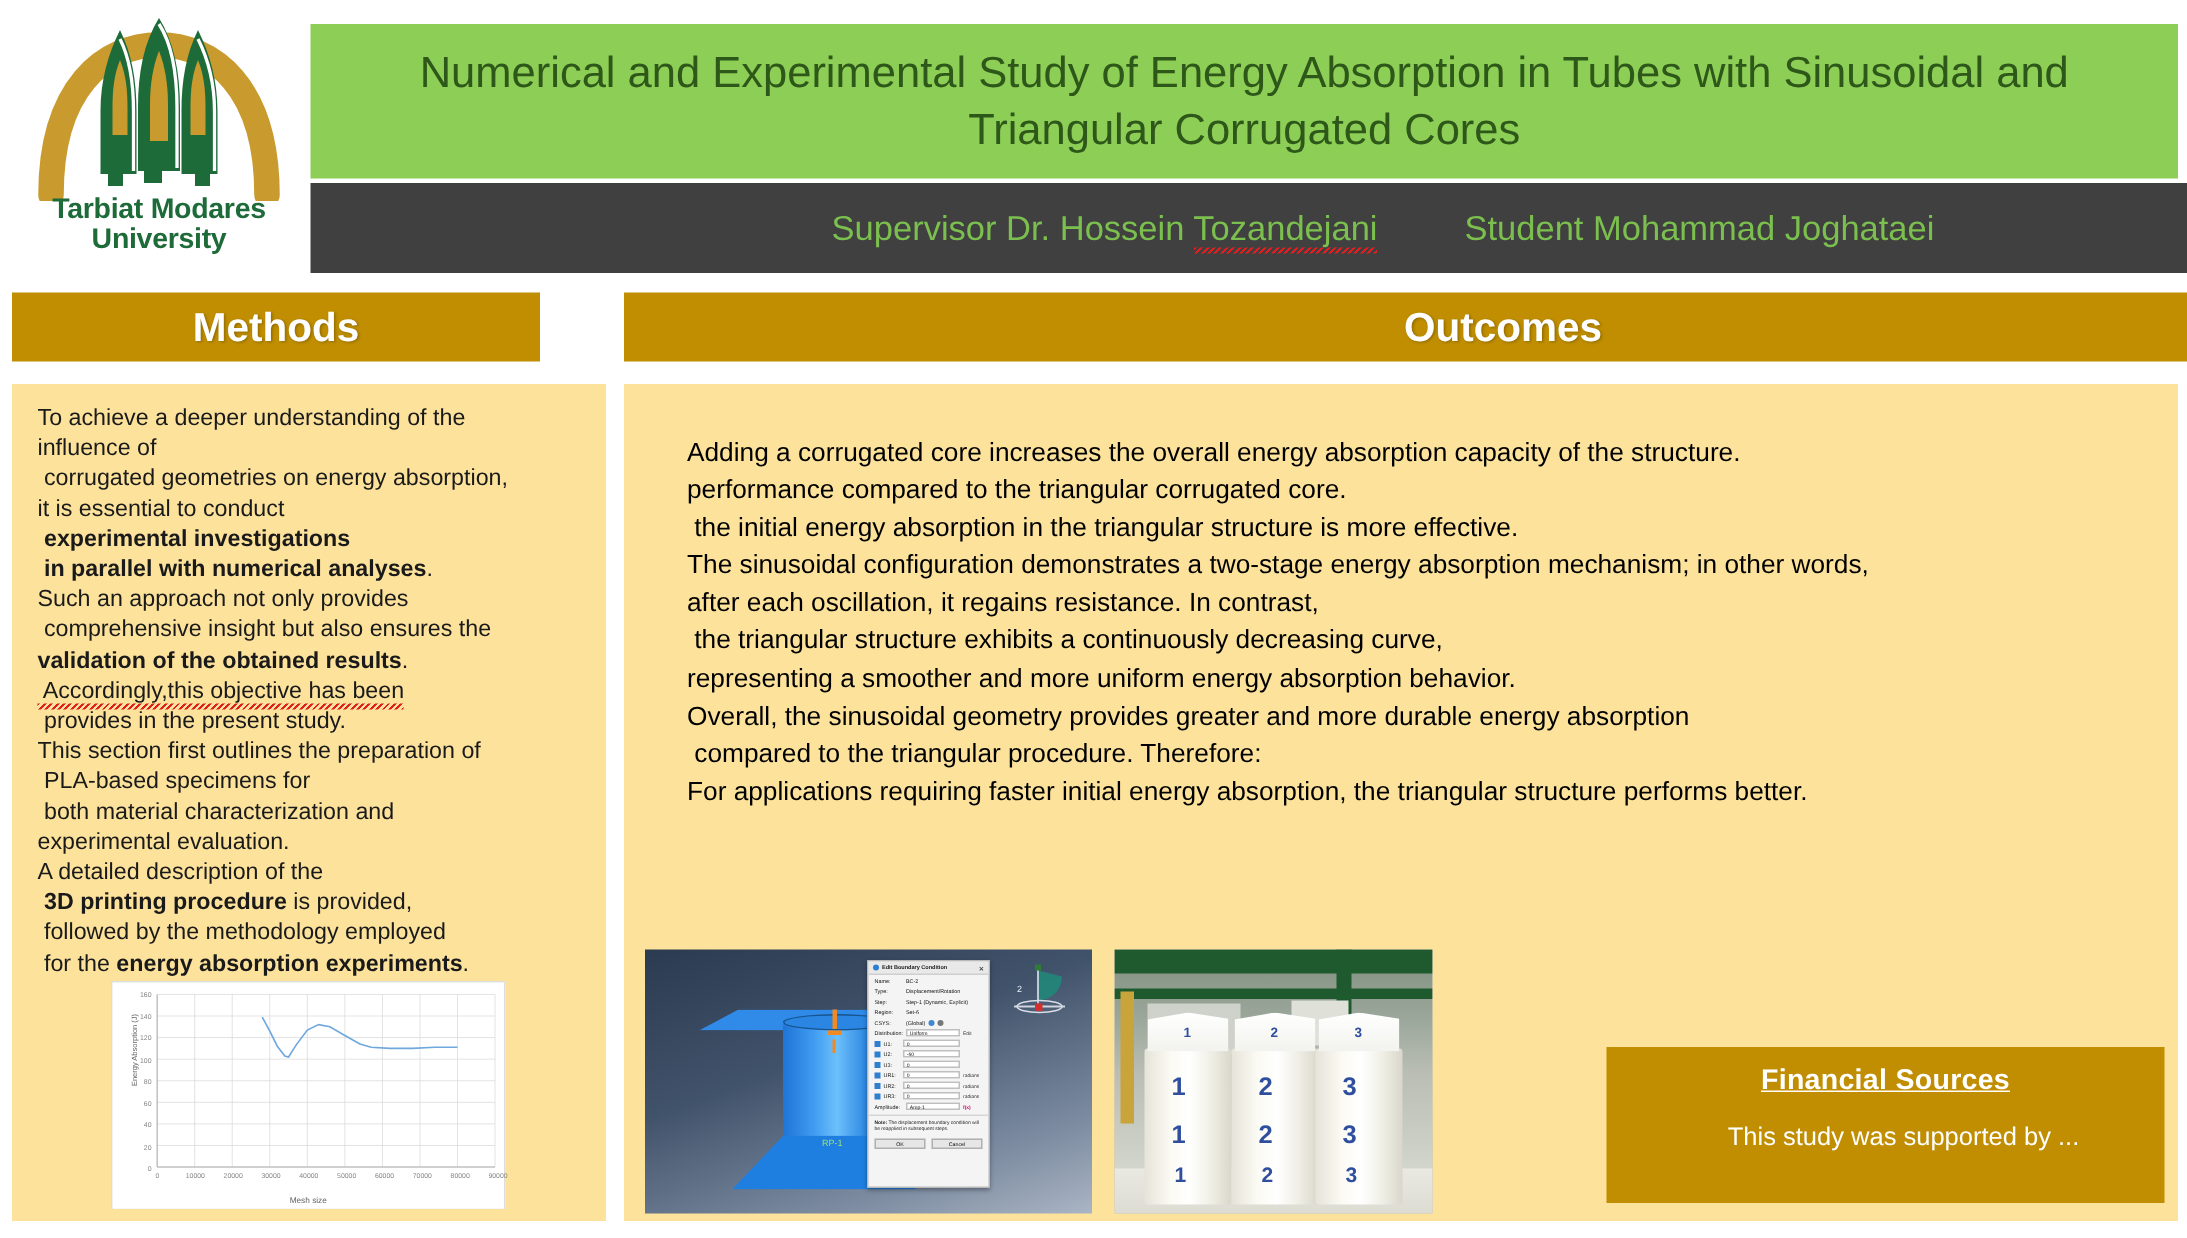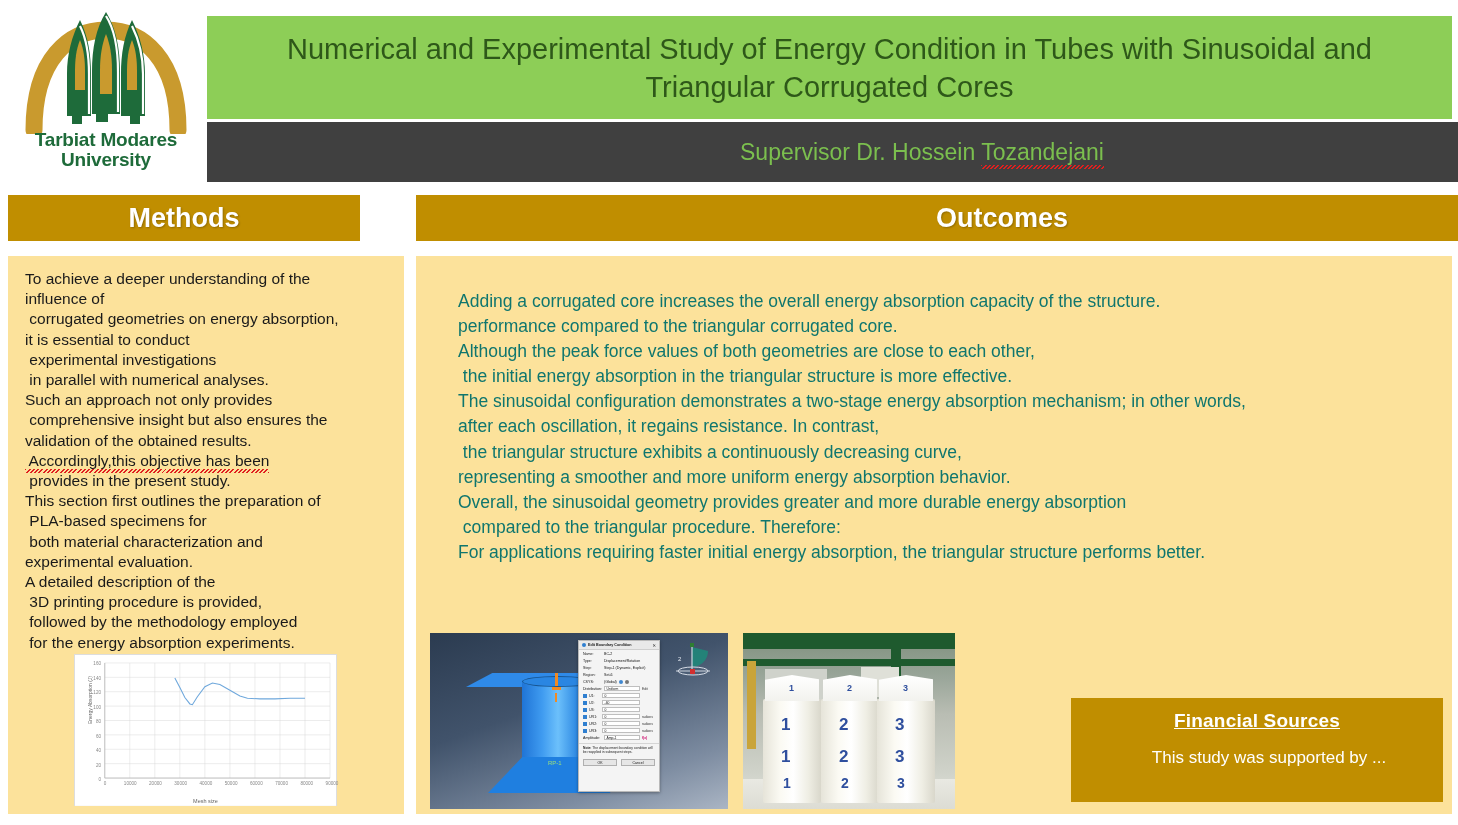--- a/index.html
+++ b/index.html
@@ -70,21 +70,21 @@
   .panel { position: absolute; background: #FCE29B; }
   #methods-panel { left: 8px; top: 256px; width: 396px; height: 558px; }
   #outcomes-panel { left: 416px; top: 256px; width: 1036px; height: 558px; }
 
   
   #methods-text {
     position: absolute; left: 17px; top: 13px; width: 365px;
     font-size: 15.5px; line-height: 20.2px; color: #1a1a1a;
   }
   #methods-text .ln { white-space: pre; }
-  #methods-text b { font-weight: normal; }
+  #methods-text b { font-weight: bold; }
 
   
   #chart-box {
     position: absolute; left: 66px; top: 398px; width: 263px; height: 152px;
     background: #ffffff; border: 1px solid #dddddd;
   }
   #chart-inner { position: absolute; inset: 0; }
   .axis-title-y {
     position: absolute; left: -30px; top: 42px; width: 90px;
     transform: rotate(-90deg); transform-origin: center center;
@@ -95,21 +95,21 @@
     text-align: center; font-size: 5.5px; color: #666;
   }
   .ytick { position: absolute; right: 0; transform: translateY(-50%);
            font-size: 4.6px; color: #888; text-align: right; }
   .xtick { position: absolute; top: 2px; transform: translateX(-50%);
            font-size: 4.6px; color: #888; }
 
   
   #outcomes-text {
     position: absolute; left: 42px; top: 33px; width: 980px;
-    font-size: 17.5px; line-height: 25.1px; color: #0f766e;
+    font-size: 17.5px; line-height: 25.1px; color: #000000;
   }
   #outcomes-text .ln { white-space: pre; }
 
   
   #cad-figure {
     position: absolute; left: 14px; top: 377px; width: 298px; height: 176px;
     overflow: hidden;
     background: linear-gradient(160deg,#2b3b50 0%, #41536b 40%, #7d8ca1 78%, #aab5c4 100%);
   }
   #cad-cyl {
@@ -236,26 +236,27 @@
           <path d="M110 16 C117 30 121 46 121 64 L121 104"></path>
         </g>
       </svg>
       <div id="logo-text">
         <div>Tarbiat Modares</div>
         <div>University</div>
       </div>
     </div>
 
     <div id="title-banner">
-      <div class="title-text">Numerical and Experimental Study of Energy Condition in Tubes with Sinusoidal and Triangular Corrugated Cores</div>
+      <div class="title-text">Numerical and Experimental Study of Energy Absorption in Tubes with Sinusoidal and Triangular Corrugated Cores</div>
     </div>
 
     <div id="authors-banner">
       <div class="author-line">
         <div class="author-item"><span>Supervisor Dr. Hossein </span><span class="spell-underline">Tozandejani</span></div>
+        <div class="author-item">Student Mohammad Joghataei</div>
       </div>
     </div>
   </div>
 
   <div class="section-header" id="methods-header">Methods</div>
   <div class="section-header" id="outcomes-header">Outcomes</div>
 
   <div class="panel" id="methods-panel">
 
     <div id="methods-text">
@@ -336,21 +337,20 @@
       <div class="axis-title-y">Energy Absorption (J)</div>
       <div class="axis-title-x">Mesh size</div>
     </div>
   </div>
 
   <div class="panel" id="outcomes-panel">
 
     <div id="outcomes-text">
         <div class="ln">Adding a corrugated core increases the overall energy absorption capacity of the structure.</div>
         <div class="ln">performance compared to the triangular corrugated core.</div>
-        <div class="ln">Although the peak force values of both geometries are close to each other,</div>
         <div class="ln"> the initial energy absorption in the triangular structure is more effective.</div>
         <div class="ln">The sinusoidal configuration demonstrates a two-stage energy absorption mechanism; in other words,</div>
         <div class="ln">after each oscillation, it regains resistance. In contrast,</div>
         <div class="ln"> the triangular structure exhibits a continuously decreasing curve,</div>
         <div class="ln">representing a smoother and more uniform energy absorption behavior.</div>
         <div class="ln">Overall, the sinusoidal geometry provides greater and more durable energy absorption</div>
         <div class="ln"> compared to the triangular procedure. Therefore:</div>
         <div class="ln">For applications requiring faster initial energy absorption, the triangular structure performs better.</div>
       </div>
 

